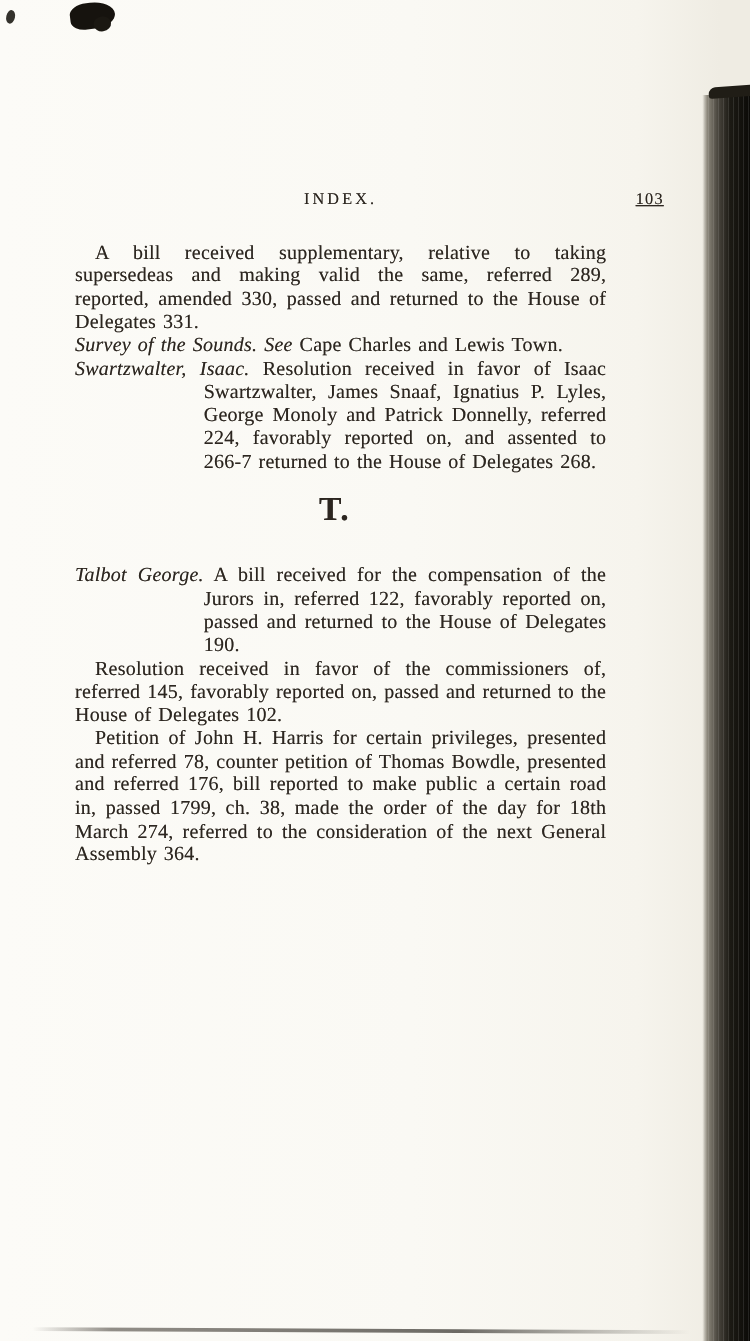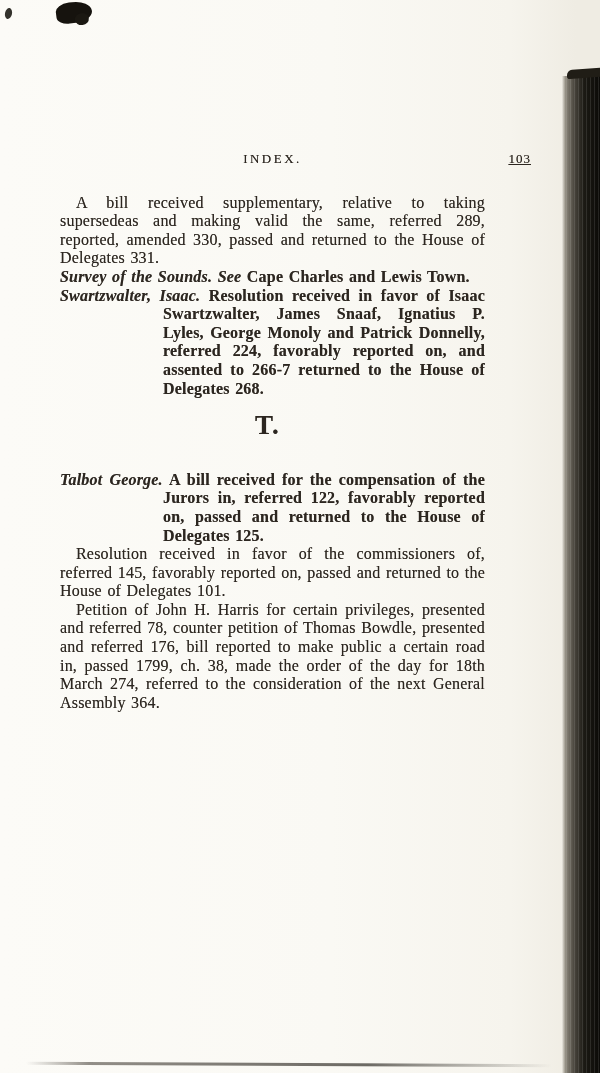--- a/index.html
+++ b/index.html
@@ -64,21 +64,21 @@
     letter-spacing: 2.5px;
     margin-bottom: 25px;
   }
   .pagenum {
     position: absolute; right: -46px; top: 0;
     letter-spacing: 1px;
     text-decoration: underline;
   }
   .block { margin-left: 103px; }
   .pindent { text-indent: 16px; }
-  .entry { padding-left: 103px; text-indent: -103px; font-weight: bold; }
+  .entry { padding-left: 103px; text-indent: -103px; }
   .hw { font-style: italic; }
   .letter-heading {
     text-align: center;
     font-weight: bold;
     font-size: 27px;
     letter-spacing: 1px;
     margin: 18px 10px 36px 0;
     text-indent: 0;
   }
   .sig {
@@ -115,22 +115,22 @@
 
     <p class="entry">
       <span class="hw">Swartzwalter, Isaac.</span>
       <span>Resolution received in favor of Isaac Swartzwalter, James Snaaf, Ignatius P. Lyles, George Monoly and Patrick Donnelly, referred 224, favorably reported on, and assented to 266-7 returned to the House of Delegates 268.</span>
     </p>
 
     <div class="letter-heading">T.</div>
 
     <p class="entry">
       <span class="hw">Talbot George.</span>
-      <span>A bill received for the compensation of the Jurors in, referred 122, favorably reported on, passed and returned to the House of Delegates 125.</span>
+      <span>A bill received for the compensation of the Jurors in, referred 122, favorably reported on, passed and returned to the House of Delegates 190.</span>
     </p>
 
-    <p class="block pindent">Resolution received in favor of the commissioners of, referred 145, favorably reported on, passed and returned to the House of Delegates 101.</p>
+    <p class="block pindent">Resolution received in favor of the commissioners of, referred 145, favorably reported on, passed and returned to the House of Delegates 102.</p>
 
     <p class="block pindent">Petition of John H. Harris for certain privileges, presented and referred 78, counter petition of Thomas Bowdle, presented and referred 176, bill reported to make public a certain road in, passed 1799, ch. 38, made the order of the day for 18th March 274, referred to the consideration of the next General Assembly 364.</p>
 
 
   </div>
 </div>
 
 </body></html>

